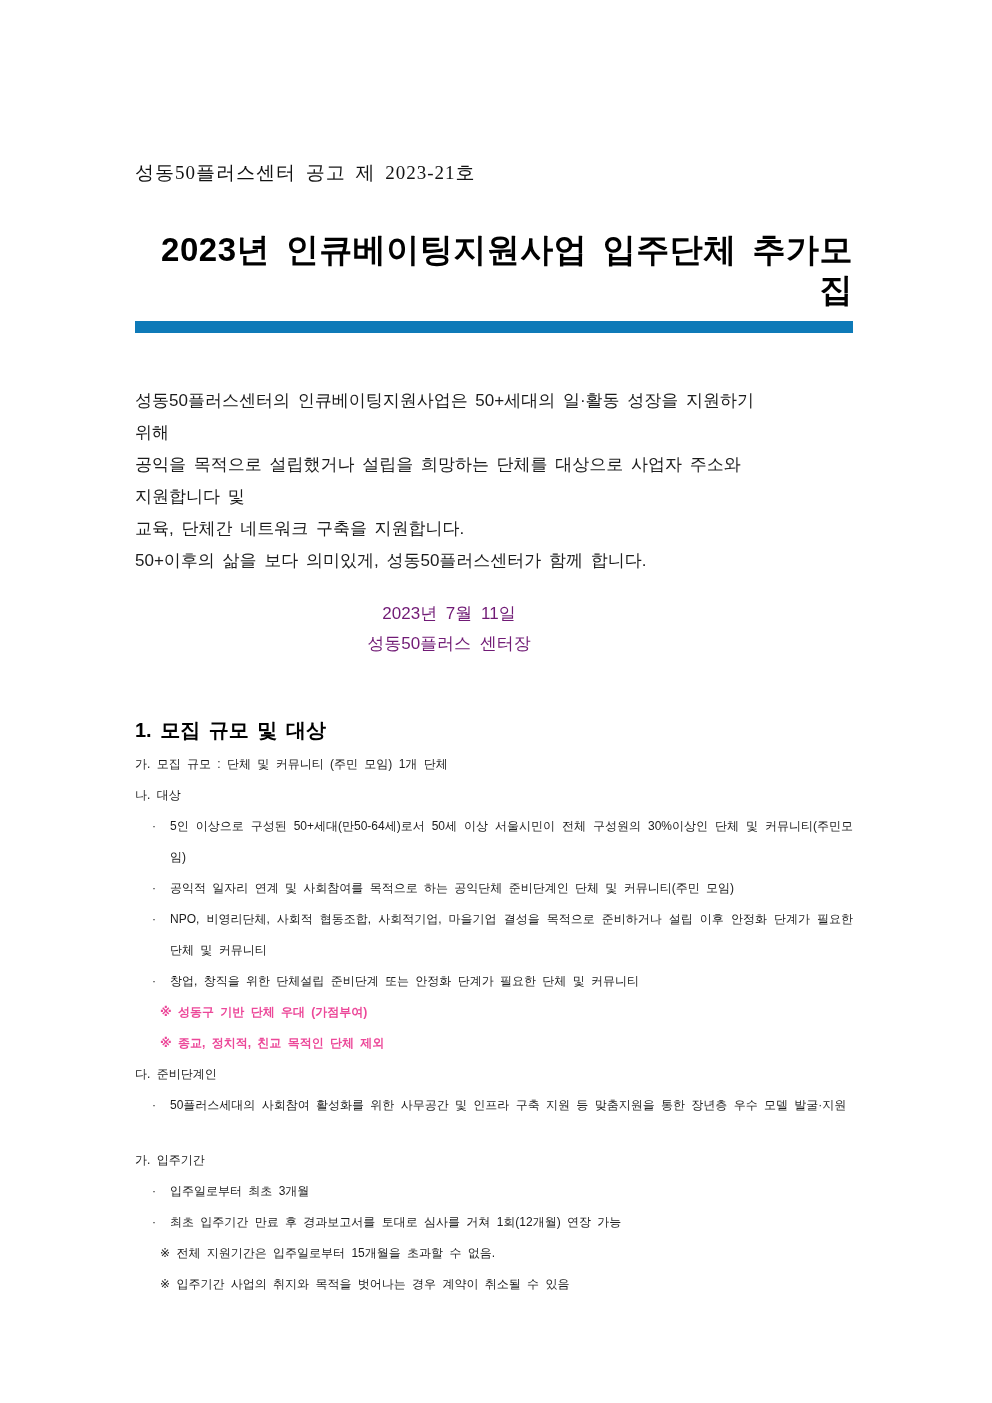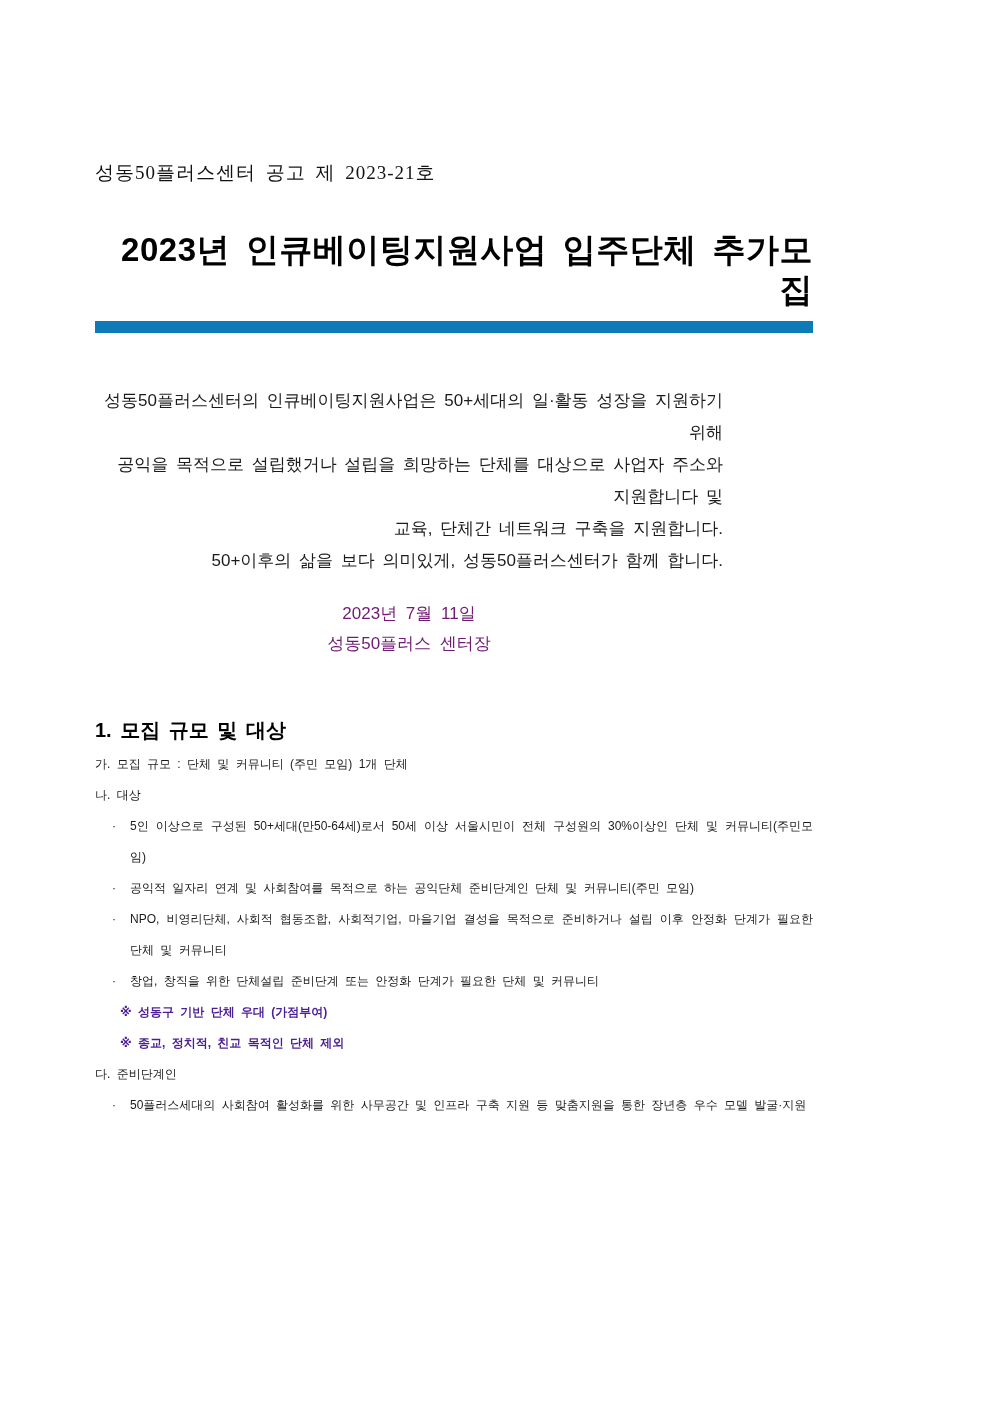--- a/index.html
+++ b/index.html
@@ -2,36 +2,36 @@
 <html><head>
 <meta charset="utf-8">
 <style>
   * { margin:0; padding:0; box-sizing:border-box; }
   html, body { background:#ffffff; }
   body {
     width:992px; height:1403px; overflow:hidden;
     font-family:"Liberation Sans","DejaVu Sans",sans-serif;
     color:#161616;
   }
-  .page { width:868px; height:1403px; padding:160px 55px 0 95px; }
+  .page { width:868px; height:1403px; padding:160px 55px 0 95px;margin-left:40px; }
 
   .notice-no {
     font-family:"Liberation Serif","DejaVu Serif",serif;
     font-size:19px; letter-spacing:1px; word-spacing:4px; color:#121212;
   }
 
   .title {
     margin-top:44px; text-align:right;
     font-size:33px; font-weight:bold; letter-spacing:0.5px; word-spacing:6px;
     color:#000000; line-height:40px;
   }
   .title-bar { height:12px; margin-top:11px; background:#0e7ab8; }
 
   .intro {
-    margin-top:52px; margin-right:90px; text-align:right;
+    margin-top:52px; margin-right:90px; text-align:left;
     font-size:17px; line-height:32px; word-spacing:3px; color:#1b1b1b;
   }
 
   .date-block {
     margin-top:22px; margin-right:90px; text-align:center;
     font-size:17px; line-height:30px; word-spacing:4px; color:#701a75;
   }
 
   section.doc-section { display:block; }
   .sec-1 { margin-top:58px; }
@@ -39,21 +39,21 @@
   .sec-heading {
     font-size:20px; font-weight:bold; color:#000000;
     line-height:26px; word-spacing:3px;
   }
   .items { margin-top:6px; font-size:12px; line-height:31px; word-spacing:3px; color:#1b1b1b; }
   .line { text-align:justify; }
   .line.label { padding-left:0; }
   .line.bullet { position:relative; padding-left:35px; }
   .line.bullet::before { content:"\00B7"; position:absolute; left:17px; top:0; }
   .line.note { padding-left:25px; }
-  .line.note-strong { padding-left:25px; font-weight:bold; color:#4c1d95; }
+  .line.note-strong { padding-left:25px; font-weight:bold; color:#ec4899; }
 </style>
 </head>
 <body>
 
 <div class="page">
 
   <div class="notice-no">성동50플러스센터 공고 제 2023-21호</div>
 
   <h1 class="title">2023년 인큐베이팅지원사업 입주단체 추가모집</h1>
   <div class="title-bar" style="background: rgb(14, 122, 184);"></div>
@@ -80,15 +80,22 @@
       <div class="line bullet">NPO, 비영리단체, 사회적 협동조합, 사회적기업, 마을기업 결성을 목적으로 준비하거나 설립 이후 안정화 단계가 필요한 단체 및 커뮤니티</div>
       <div class="line bullet">창업, 창직을 위한 단체설립 준비단계 또는 안정화 단계가 필요한 단체 및 커뮤니티</div>
       <div class="line note-strong">※ 성동구 기반 단체 우대 (가점부여)</div>
       <div class="line note-strong">※ 종교, 정치적, 친교 목적인 단체 제외</div>
       <div class="line label">다. 준비단계인</div>
       <div class="line bullet">50플러스세대의 사회참여 활성화를 위한 사무공간 및 인프라 구축 지원 등 맞춤지원을 통한 장년층 우수 모델 발굴·지원</div>
     </div>
   </section>
 
   <section class="doc-section sec-2">
+    <div class="items">
+      <div class="line label">가. 입주기간</div>
+      <div class="line bullet">입주일로부터 최초 3개월</div>
+      <div class="line bullet">최초 입주기간 만료 후 경과보고서를 토대로 심사를 거쳐 1회(12개월) 연장 가능</div>
+      <div class="line note">※ 전체 지원기간은 입주일로부터 15개월을 초과할 수 없음.</div>
+      <div class="line note">※ 입주기간 사업의 취지와 목적을 벗어나는 경우 계약이 취소될 수 있음</div>
+    </div>
   </section>
 
 </div>
 
 </body></html>

